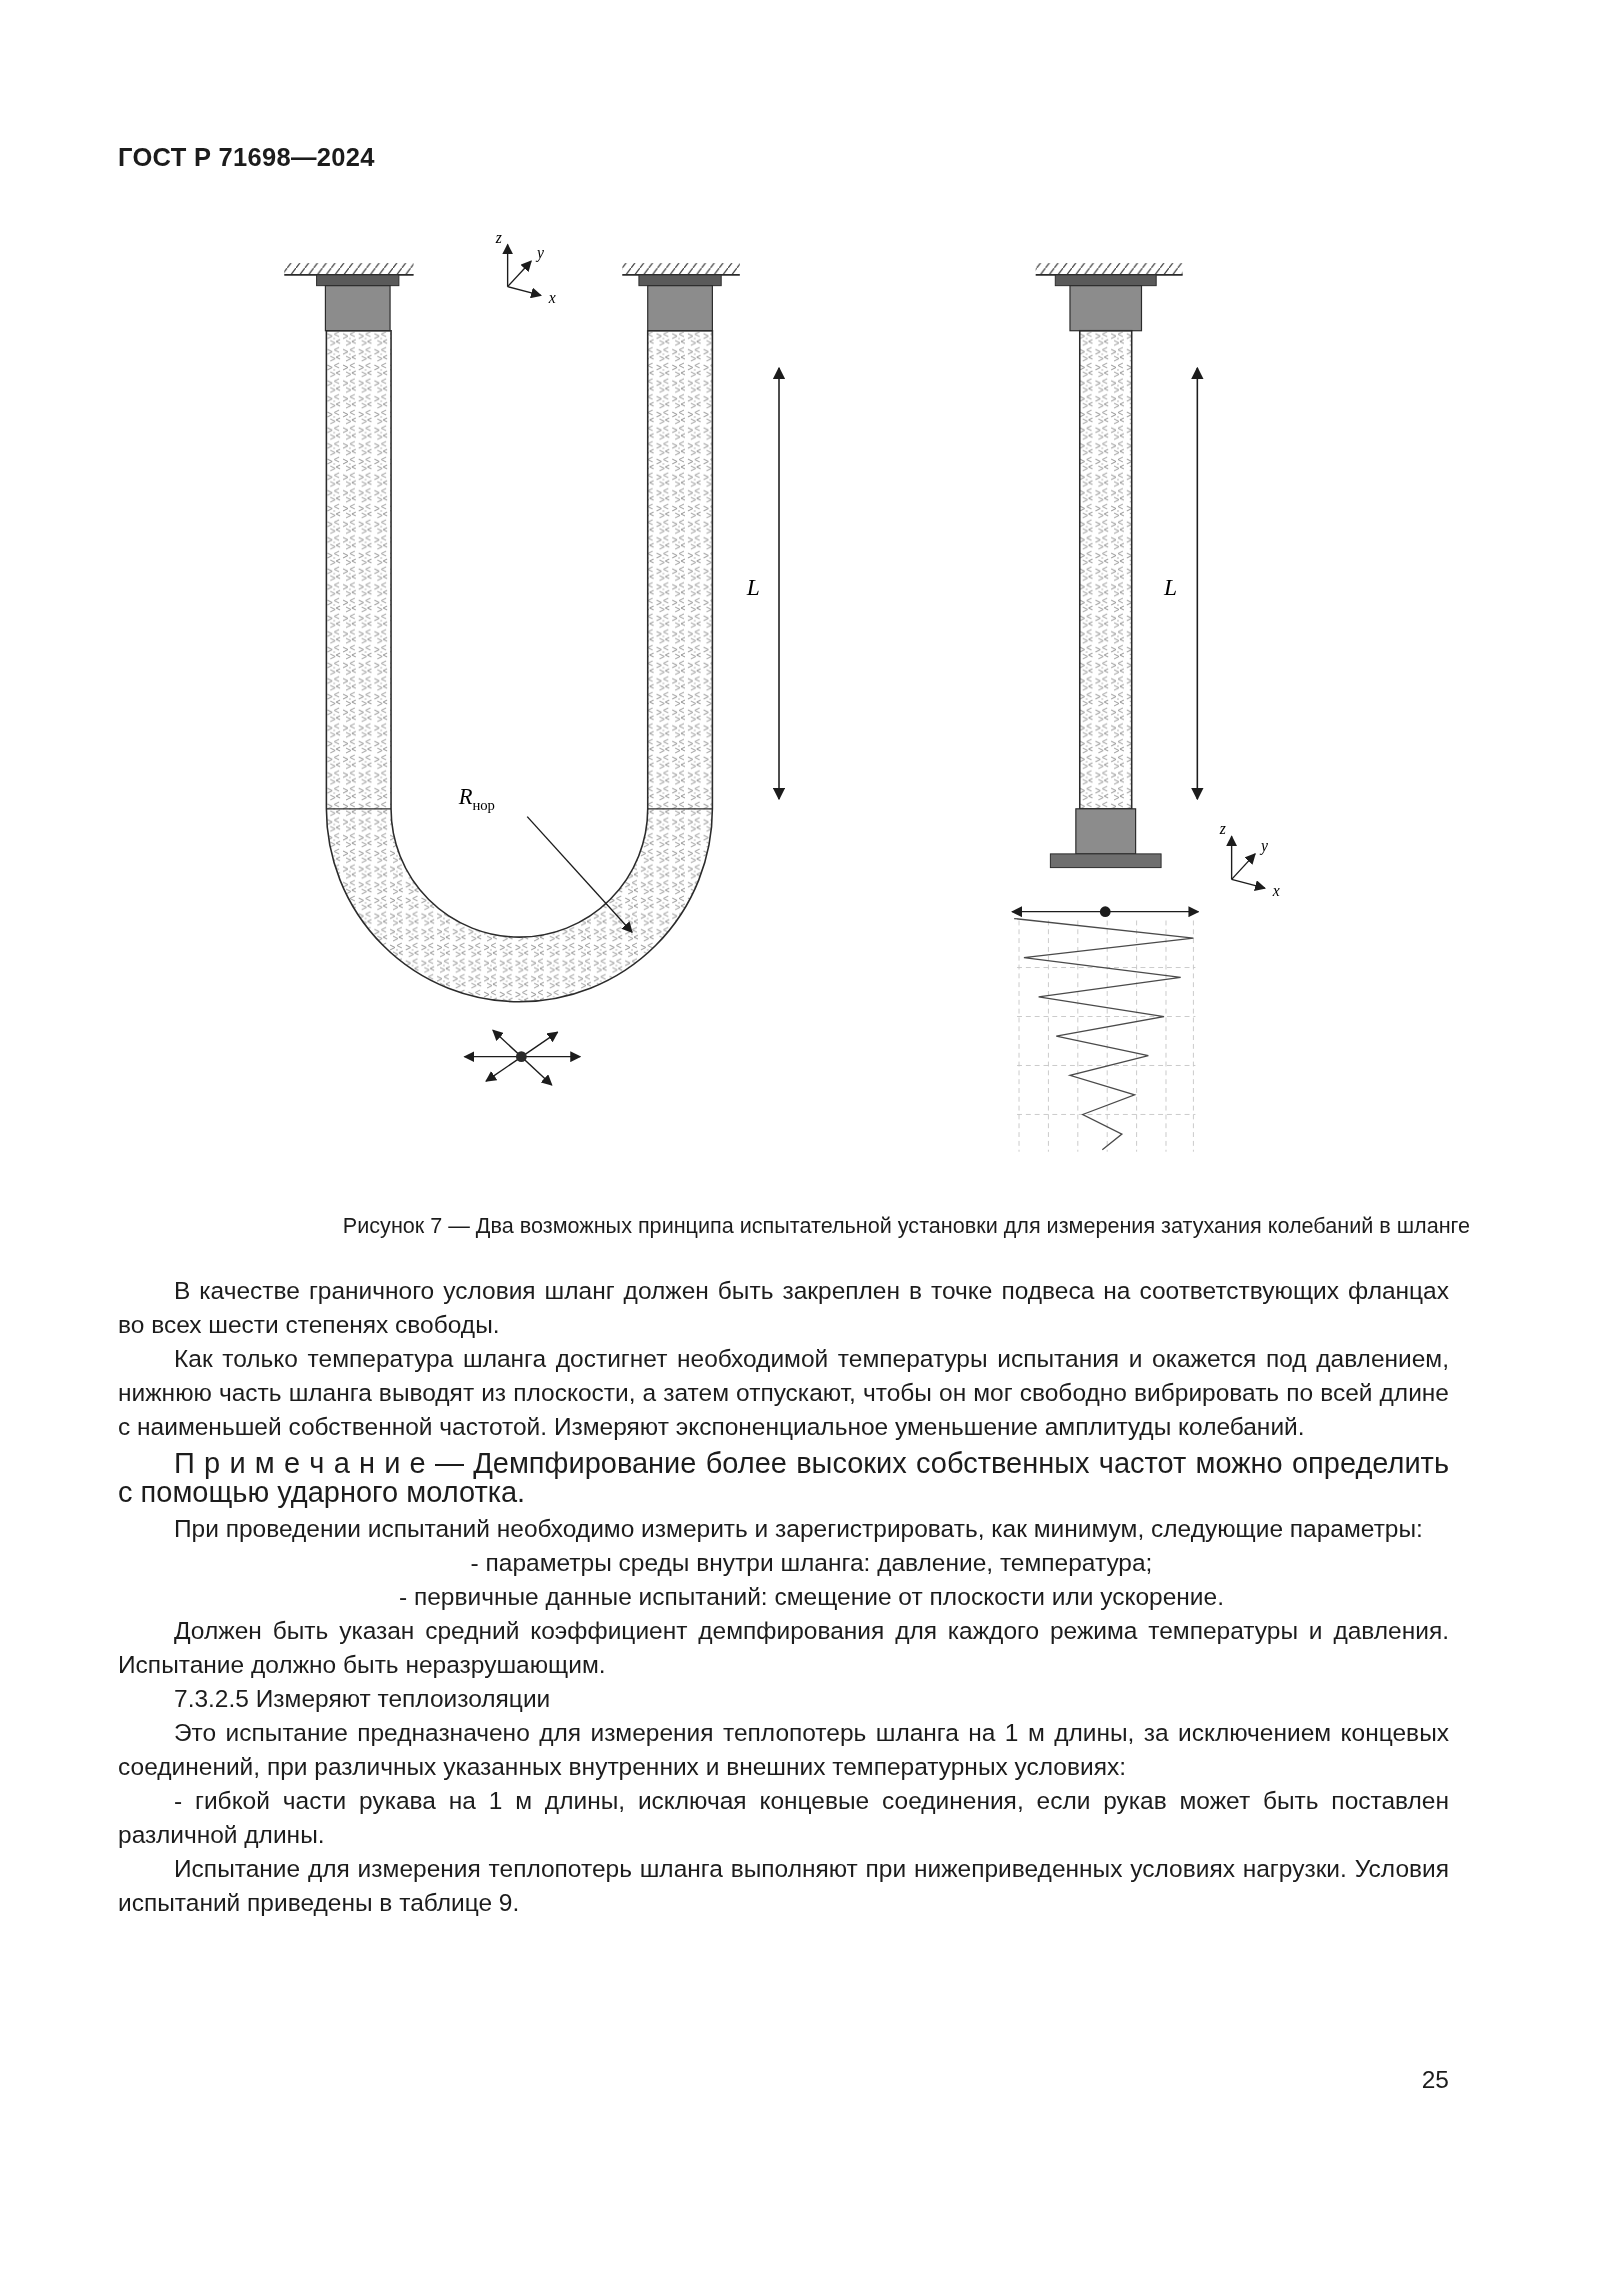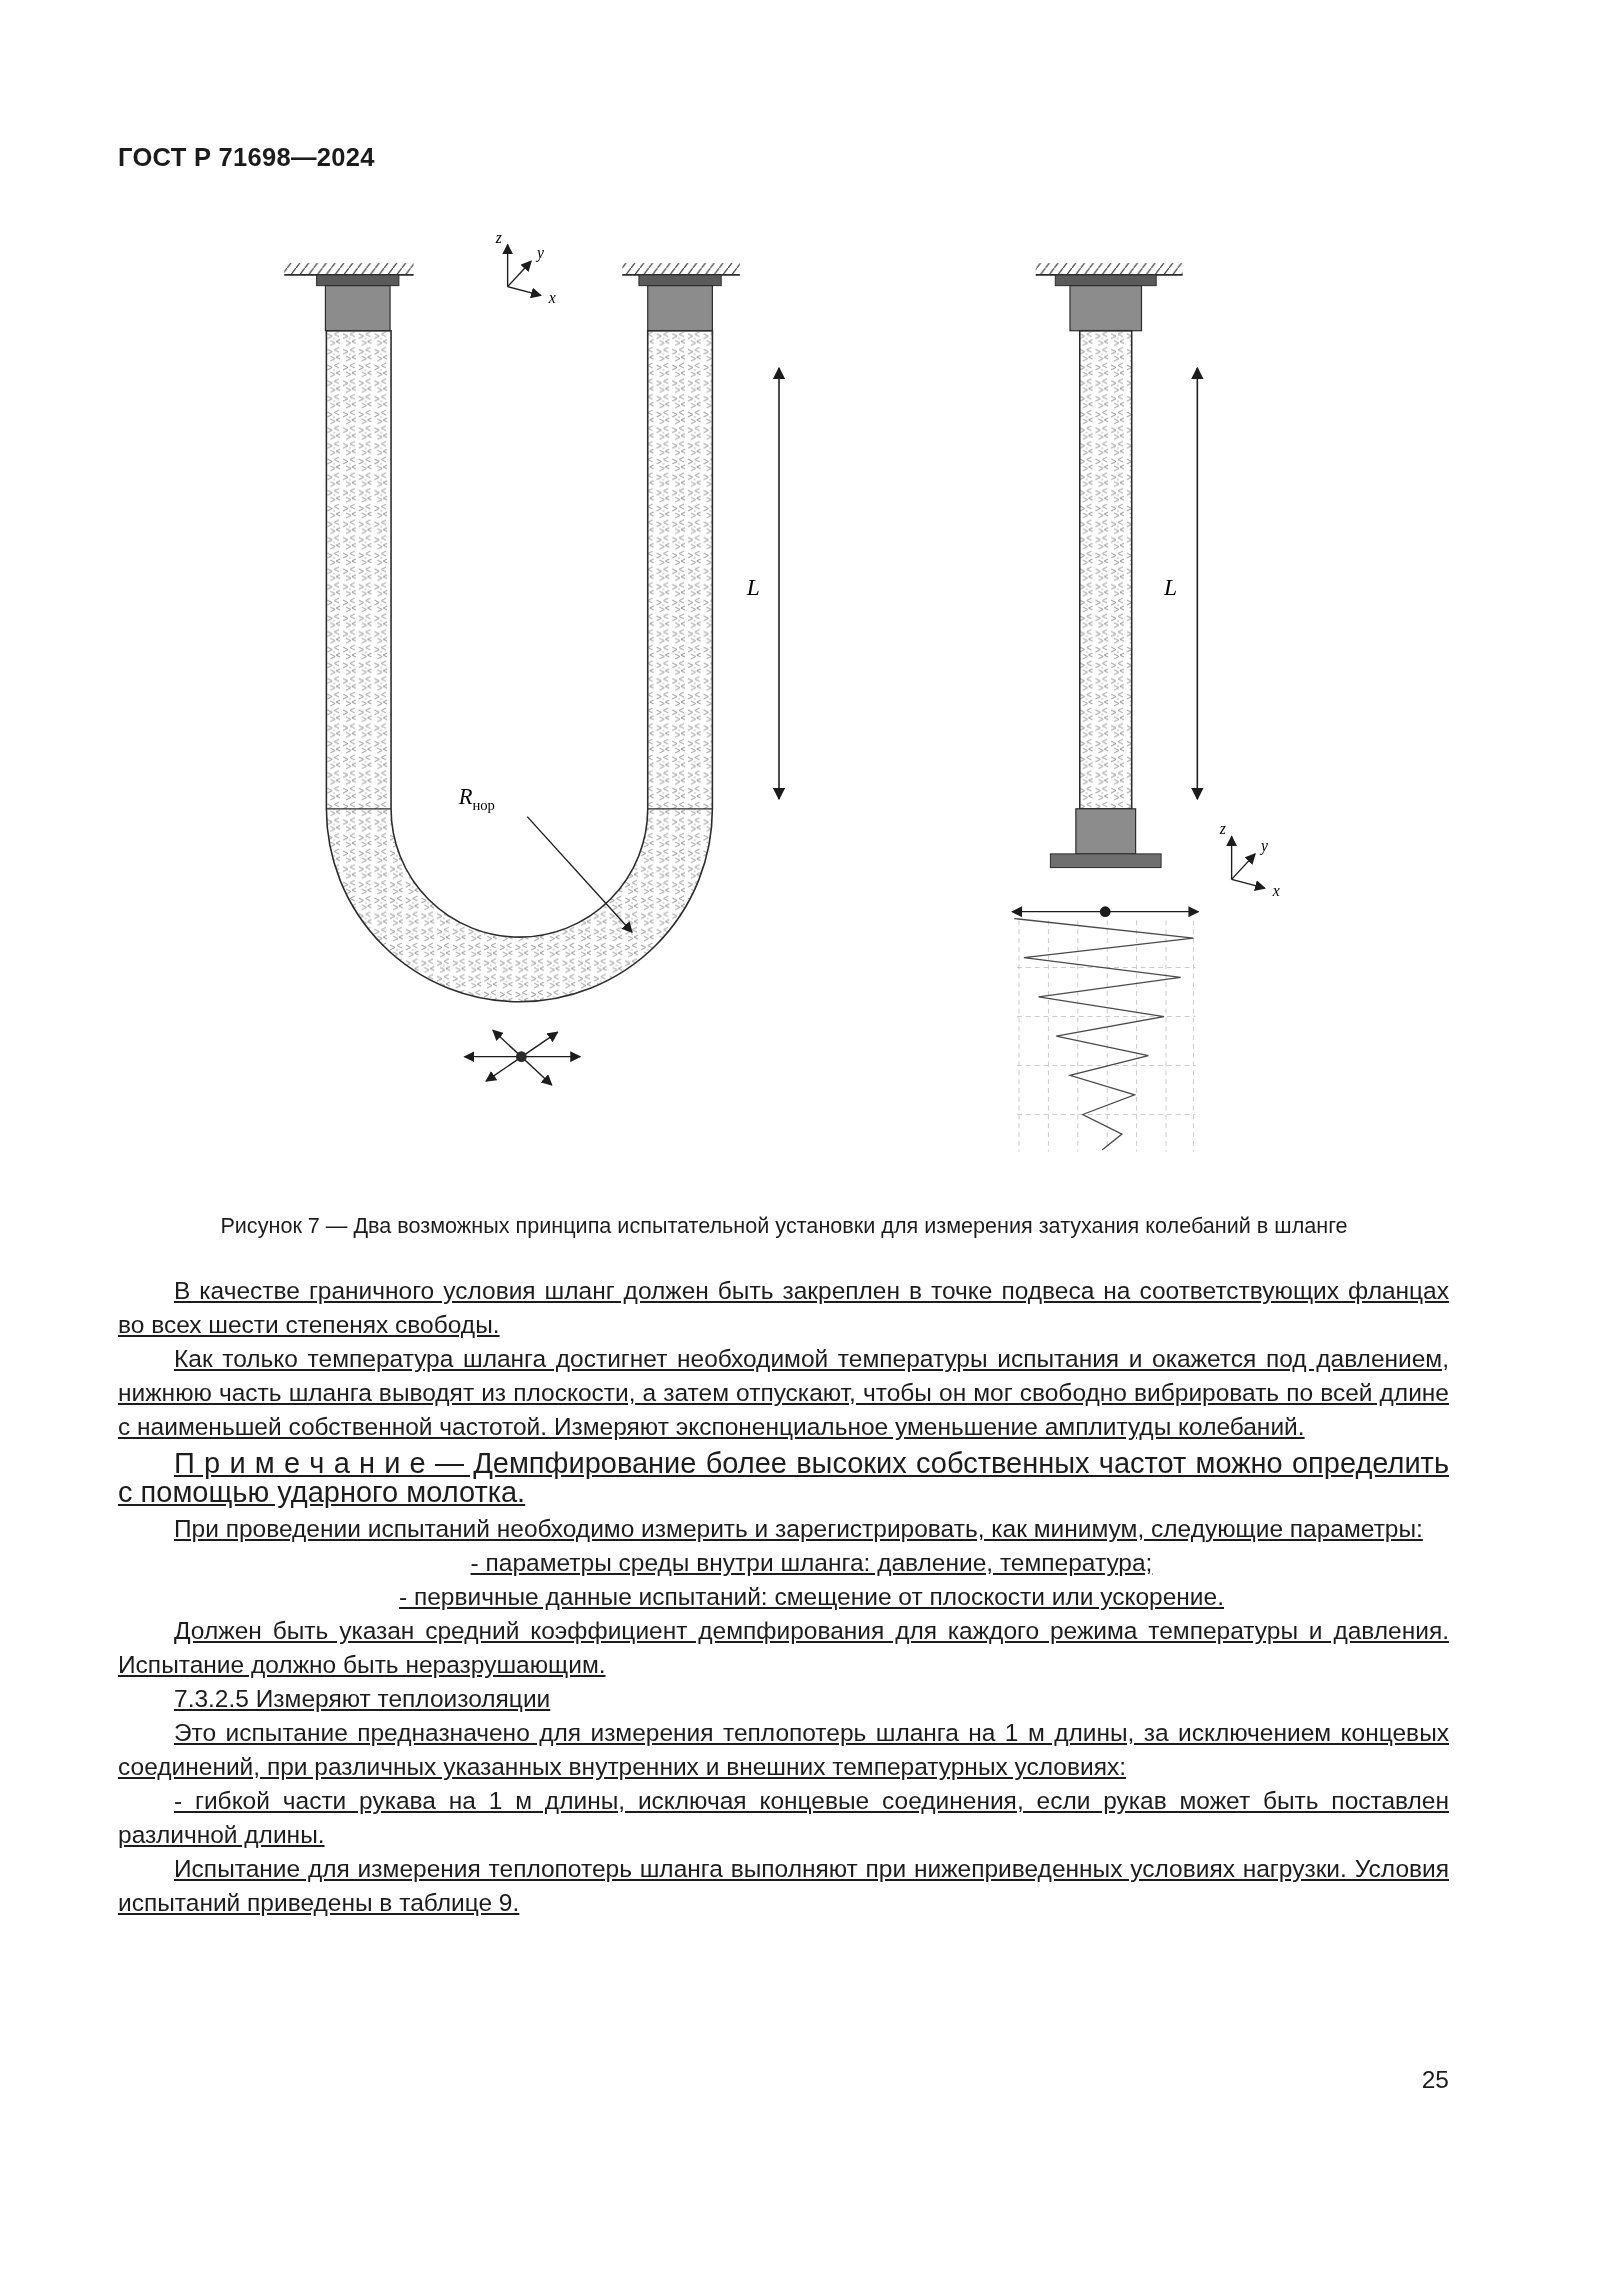--- a/index.html
+++ b/index.html
@@ -12,27 +12,27 @@
     color:#1c1c1c;
     overflow:hidden;
   }
   .doc-header{
     position:absolute;top:143px;left:118px;width:1331px;
     font-weight:bold;font-size:25.5px;letter-spacing:0.3px;
   }
   .figure-wrap{position:absolute;top:221px;left:137px;width:1333px;height:965px;}
   .figure-caption{
     position:absolute;top:1211px;left:98px;width:1372px;
-    text-align:center;font-size:21.6px;line-height:29px;
+    text-align:right;font-size:21.6px;line-height:29px;
   }
   .text-block{
     position:absolute;top:1274px;left:118px;width:1331px;
     font-size:24.5px;line-height:34px;text-align:justify;
   }
-  .text-block p{margin:0;text-indent:56px;text-decoration:underline;}
+  .text-block p{margin:0;text-indent:56px;}
   .text-block p.note{font-size:29px;line-height:29px;margin:5px 0;}
   .text-block p.list{text-align:center;}
   .page-number{
     position:absolute;top:2066px;left:118px;width:1331px;
     text-align:right;font-size:24.5px;
   }
   svg text{font-family:"Liberation Serif",serif;}
 </style>
 </head>
 <body>

